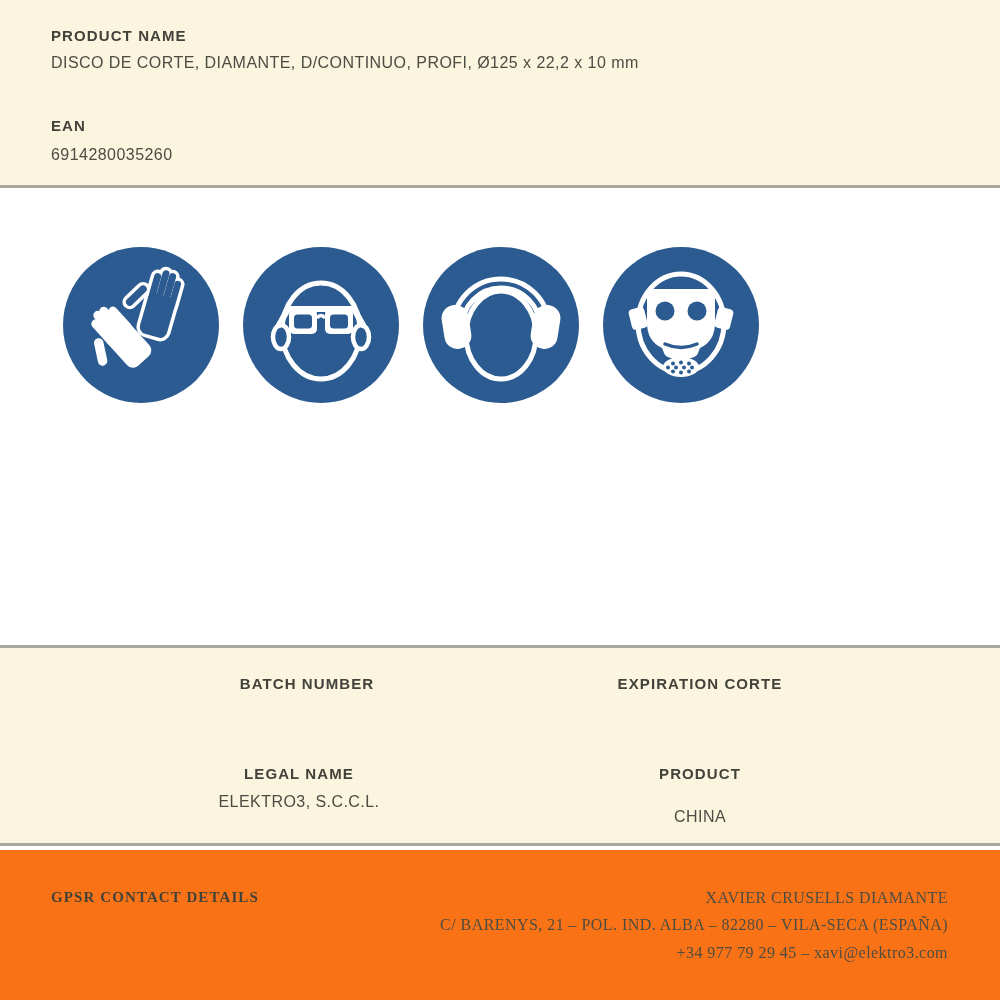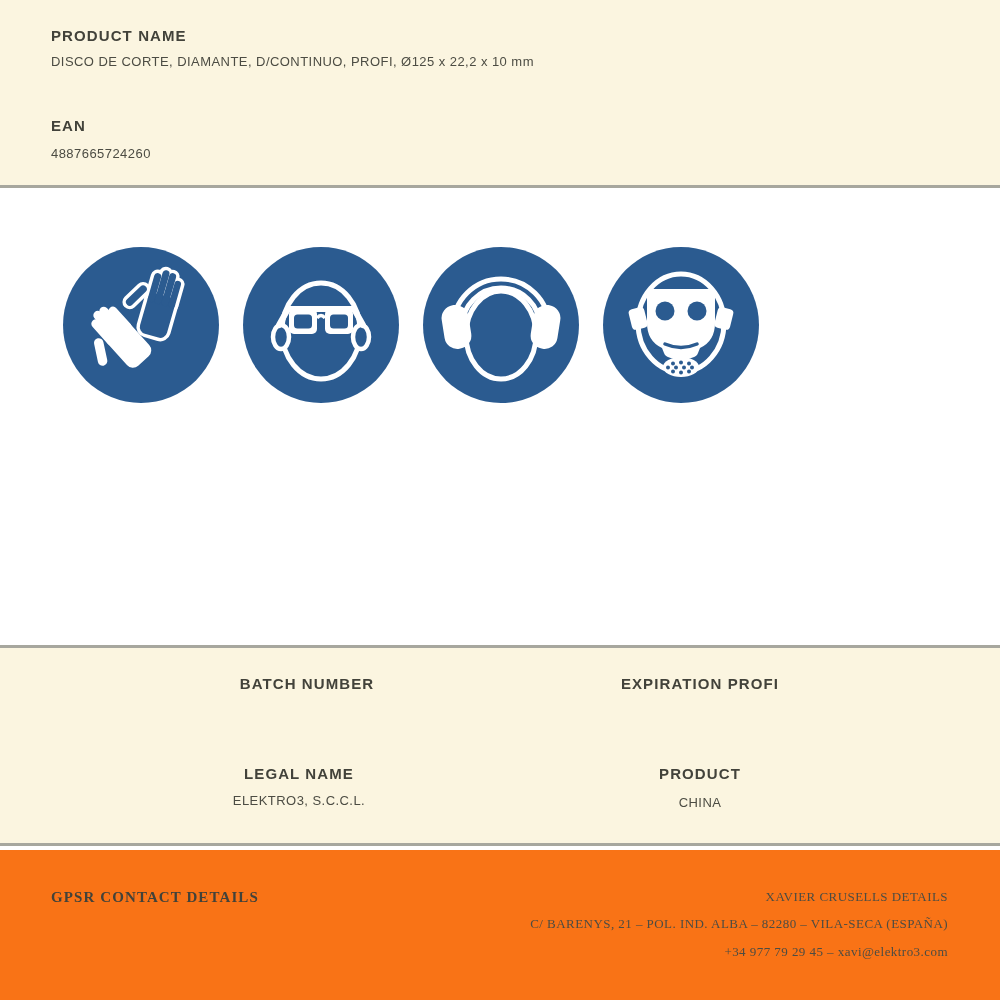--- a/index.html
+++ b/index.html
@@ -26,21 +26,21 @@
   .cx  { transform: translateX(-50%); text-align: center; }
 
   .label {
     font-weight: bold;
     font-size: 15px;
     letter-spacing: 1.1px;
     color: #42423A;
   }
   .value {
     font-weight: normal;
-    font-size: 13px;
+    font-size: 16px;
     letter-spacing: 0.45px;
     color: #4C4C43;
   }
 
   
   .pn-label { left: 51px; top: 27px; }
   .pn-value { left: 51px; top: 54px; }
   .ean-label { left: 51px; top: 117px; }
   .ean-value { left: 51px; top: 146px; }
 
@@ -48,39 +48,39 @@
   .icon { position: absolute; top: 59px; width: 156px; height: 156px; }
   .icon svg { display: block; width: 156px; height: 156px; }
   .i1 { left: 63px; } .i2 { left: 243px; } .i3 { left: 423px; } .i4 { left: 603px; }
 
   
   .batch-label  { left: 299px; top: 27px; margin-left: 8px; }
   .exp-label    { left: 700px; top: 27px; }
   .legal-label  { left: 299px; top: 117px; }
   .legal-value  { left: 299px; top: 145px; }
   .origin-label { left: 700px; top: 117px; }
-  .origin-value { left: 700px; top: 147px; }
+  .origin-value { left: 700px; top: 160px; }
 
   
   .gpsr-label   { left: 51px; top: 39px; }
   .gpsr-right   { right: 52px; text-align: right; }
   .gpsr-name    { top: 39px; }
   .gpsr-address { top: 66px; }
   .gpsr-phone   { top: 94px; }
 </style>
 </head>
 <body>
 
 <div class="page">
 
   <div class="sec sec-top">
     <div class="abs label pn-label">PRODUCT NAME</div>
     <div class="abs value pn-value">DISCO DE CORTE, DIAMANTE, D/CONTINUO, PROFI, Ø125 x 22,2 x 10 mm</div>
     <div class="abs label ean-label">EAN</div>
-    <div class="abs value ean-value">4887665724260</div>
+    <div class="abs value ean-value">6914280035260</div>
   </div>
 
   <div class="divider d1"></div>
 
   <div class="sec sec-icons">
 
     <div class="icon i1">
       <svg viewBox="0 0 156 156">
         <defs>
           <g id="glove">
@@ -153,29 +153,29 @@
             <circle cx="86" cy="124.5" r="2"></circle>
         </g>
       </svg>
     </div>
   </div>
 
   <div class="divider d2"></div>
 
   <div class="sec sec-details">
     <div class="abs cx label batch-label">BATCH NUMBER</div>
-    <div class="abs cx label exp-label">EXPIRATION PROFI</div>
+    <div class="abs cx label exp-label">EXPIRATION CORTE</div>
     <div class="abs cx label legal-label">LEGAL NAME</div>
     <div class="abs cx value legal-value">ELEKTRO3, S.C.C.L.</div>
     <div class="abs cx label origin-label">PRODUCT</div>
     <div class="abs cx value origin-value">CHINA</div>
   </div>
 
   <div class="divider d3"></div>
 
   <div class="sec sec-gpsr">
     <div class="abs label gpsr-label">GPSR CONTACT DETAILS</div>
-    <div class="abs value gpsr-right gpsr-name">XAVIER CRUSELLS DETAILS</div>
+    <div class="abs value gpsr-right gpsr-name">XAVIER CRUSELLS DIAMANTE</div>
     <div class="abs value gpsr-right gpsr-address">C/ BARENYS, 21 – POL. IND. ALBA – 82280 – VILA-SECA (ESPAÑA)</div>
     <div class="abs value gpsr-right gpsr-phone">+34 977 79 29 45 – xavi@elektro3.com</div>
   </div>
 
 </div>
 
 </body></html>

